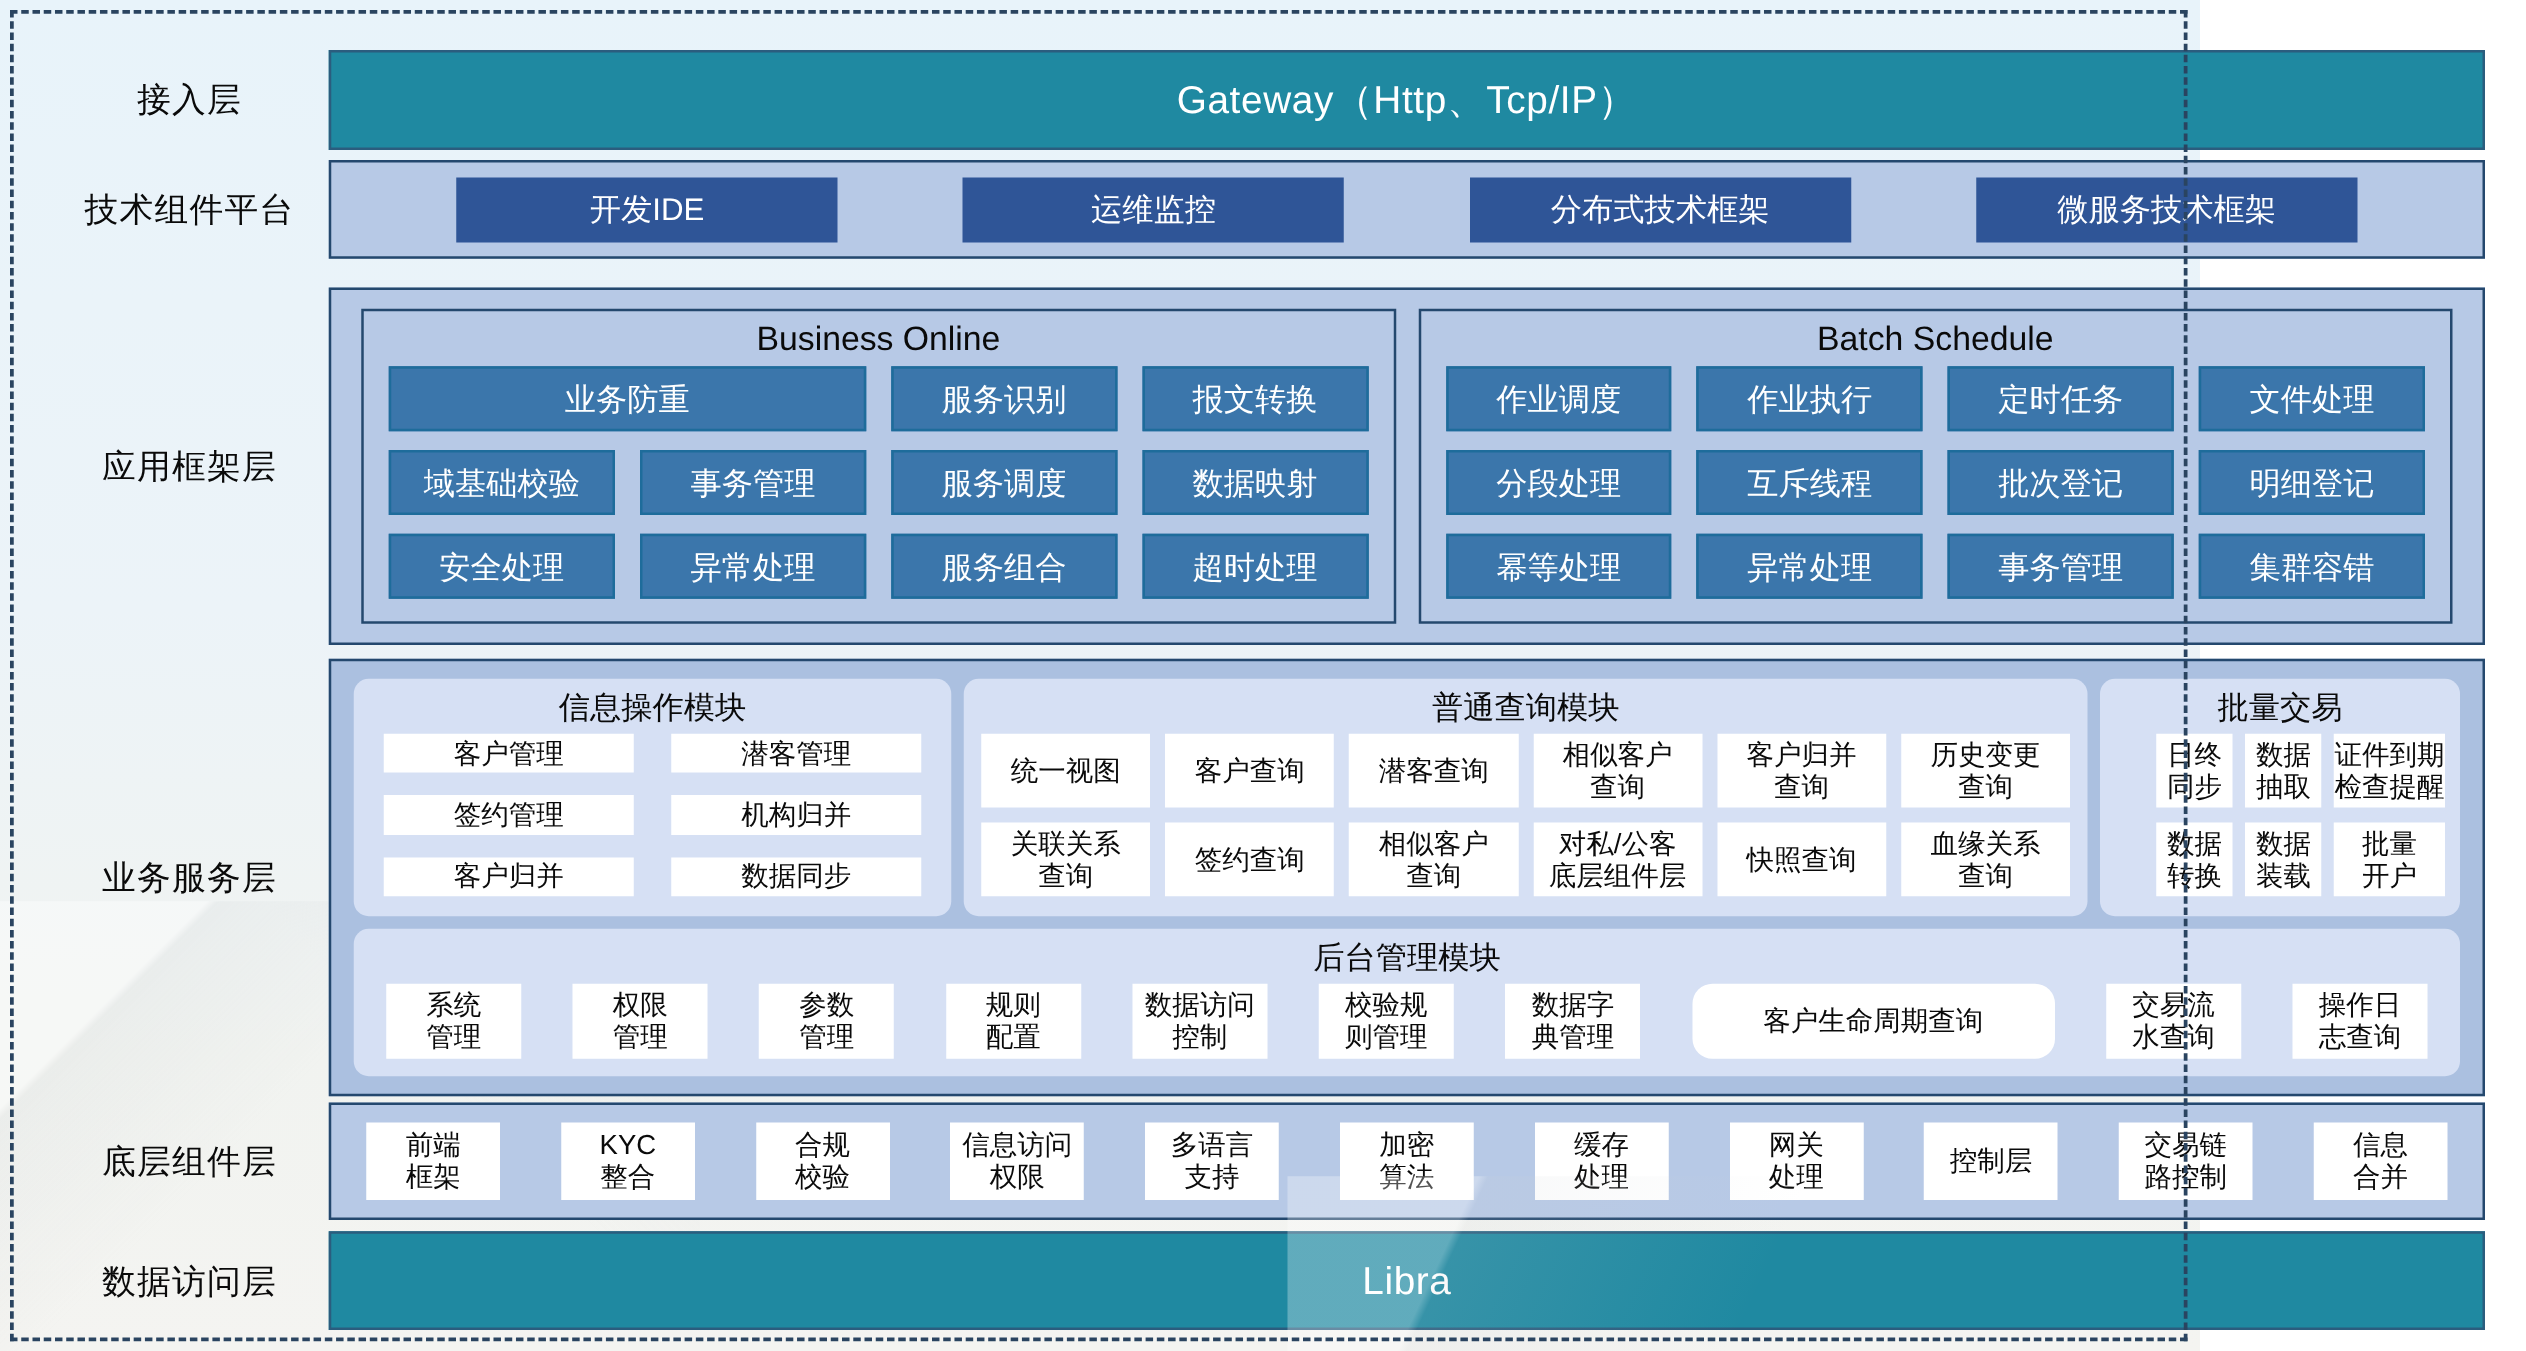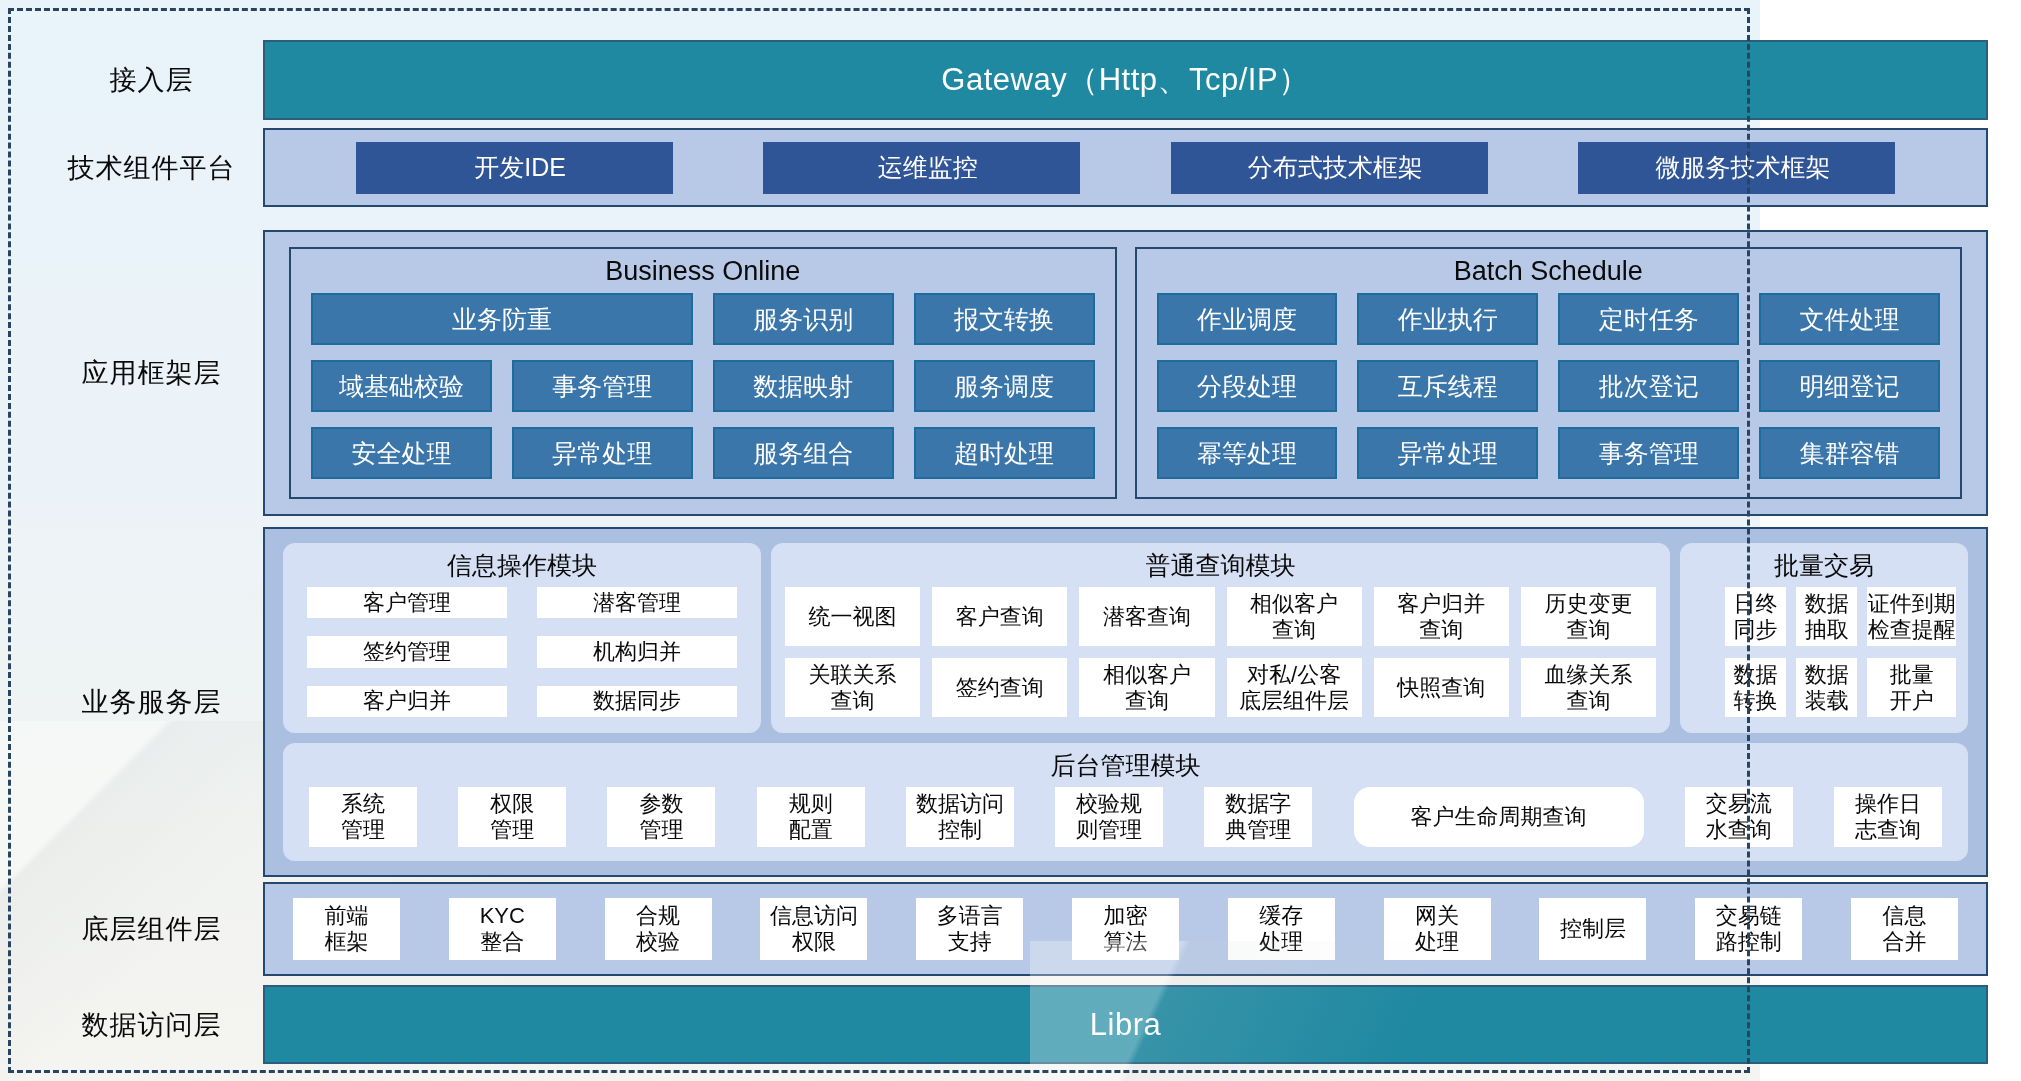--- a/index.html
+++ b/index.html
@@ -44,21 +44,21 @@
     color:#fff;font-size:31px;letter-spacing:.5px;
   }
 
   
   .tech-bar{
     background:#b7c9e6;border:2px solid #24486e;
     display:flex;align-items:center;justify-content:space-evenly;
   }
   .tech-chip{
     width:305px;height:52px;background:#2f5597;color:#fff;
-    display:flex;align-items:center;justify-content:center;font-size:25px;padding-left:12px;
+    display:flex;align-items:center;justify-content:center;font-size:25px;
   }
 
   
   .framework{
     background:#b7c9e6;border:2px solid #24486e;
     display:flex;gap:18px;padding:15px 24px;box-sizing:border-box;
   }
   .fw-box{
     flex:1;border:2px solid #24486e;display:flex;flex-direction:column;
     padding-bottom:18px;box-sizing:border-box;
@@ -148,22 +148,22 @@
     <div class="content framework">
 
       <div class="fw-box">
         <div class="fw-title">Business Online</div>
         <div class="fw-grid">
           <div class="fw-chip span2">业务防重</div>
           <div class="fw-chip">服务识别</div>
           <div class="fw-chip">报文转换</div>
           <div class="fw-chip">域基础校验</div>
           <div class="fw-chip">事务管理</div>
+          <div class="fw-chip">服务调度</div>
           <div class="fw-chip">数据映射</div>
-          <div class="fw-chip">服务调度</div>
           <div class="fw-chip">安全处理</div>
           <div class="fw-chip">异常处理</div>
           <div class="fw-chip">服务组合</div>
           <div class="fw-chip">超时处理</div>
         </div>
       </div>
 
       <div class="fw-box">
         <div class="fw-title">Batch Schedule</div>
         <div class="fw-grid">

